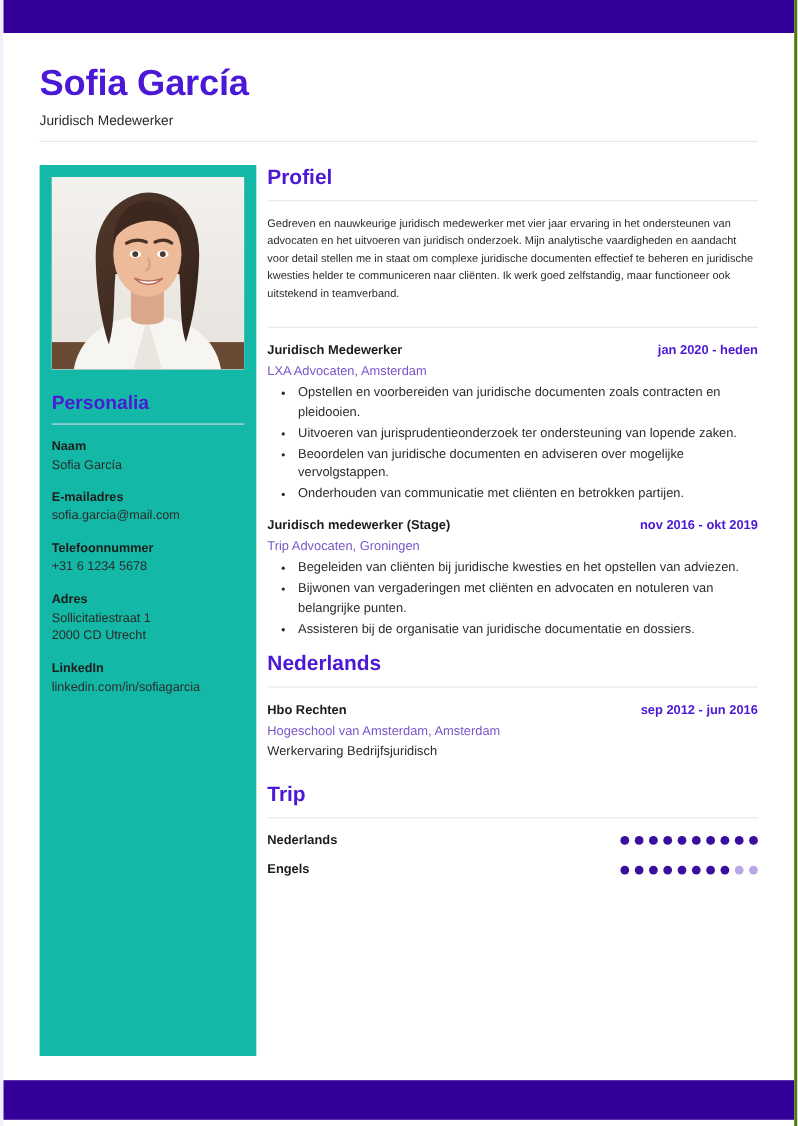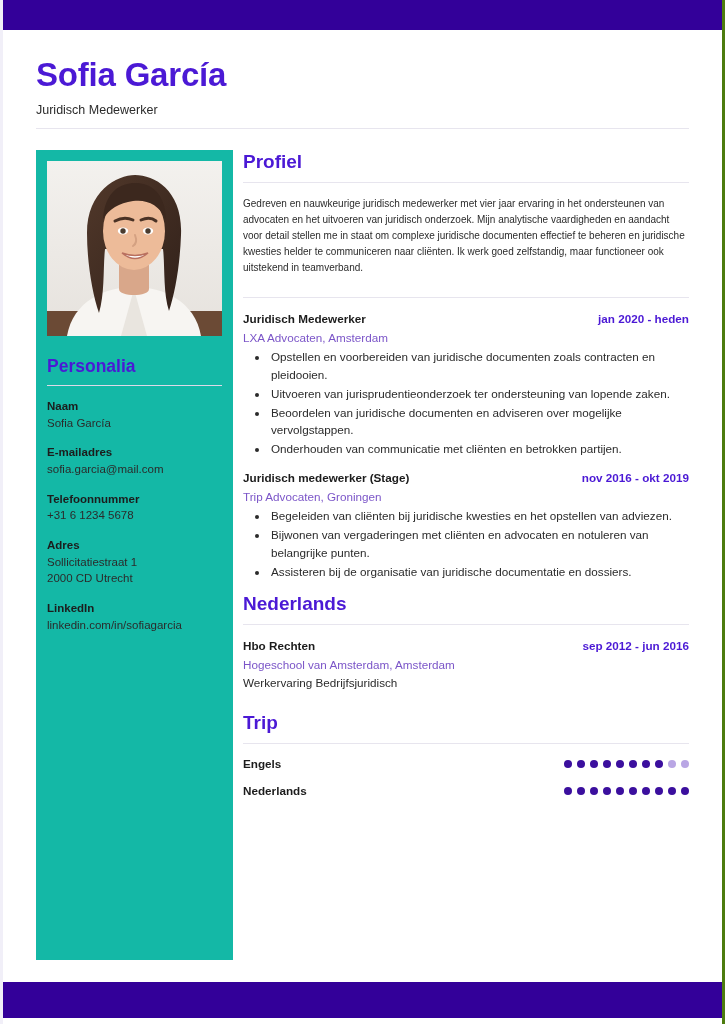--- a/index.html
+++ b/index.html
@@ -352,48 +352,48 @@
             <div class="entry-org">Hogeschool van Amsterdam, Amsterdam</div>
             <div class="entry-extra">Werkervaring Bedrijfsjuridisch</div>
           </div>
         </section>
 
         <section class="section">
           <h2 class="section-title">Trip</h2>
           <div class="section-rule"></div>
 
           <div class="lang-row">
+            <span class="lang-name">Nederlands</span>
+            <span class="dots">
+                <span class="dot"></span>
+                <span class="dot"></span>
+                <span class="dot"></span>
+                <span class="dot"></span>
+                <span class="dot"></span>
+                <span class="dot"></span>
+                <span class="dot"></span>
+                <span class="dot"></span>
+                <span class="dot"></span>
+                <span class="dot"></span>
+              </span>
+          </div>
+
+          <div class="lang-row">
             <span class="lang-name">Engels</span>
             <span class="dots">
                 <span class="dot"></span>
                 <span class="dot"></span>
                 <span class="dot"></span>
                 <span class="dot"></span>
                 <span class="dot"></span>
                 <span class="dot"></span>
                 <span class="dot"></span>
                 <span class="dot"></span>
                 <span class="dot off"></span>
                 <span class="dot off"></span>
-              </span>
-          </div>
-
-          <div class="lang-row">
-            <span class="lang-name">Nederlands</span>
-            <span class="dots">
-                <span class="dot"></span>
-                <span class="dot"></span>
-                <span class="dot"></span>
-                <span class="dot"></span>
-                <span class="dot"></span>
-                <span class="dot"></span>
-                <span class="dot"></span>
-                <span class="dot"></span>
-                <span class="dot"></span>
-                <span class="dot"></span>
               </span>
           </div>
         </section>
 
       </main>
     </div>
   </div>
 </div>
 
 </body></html>

